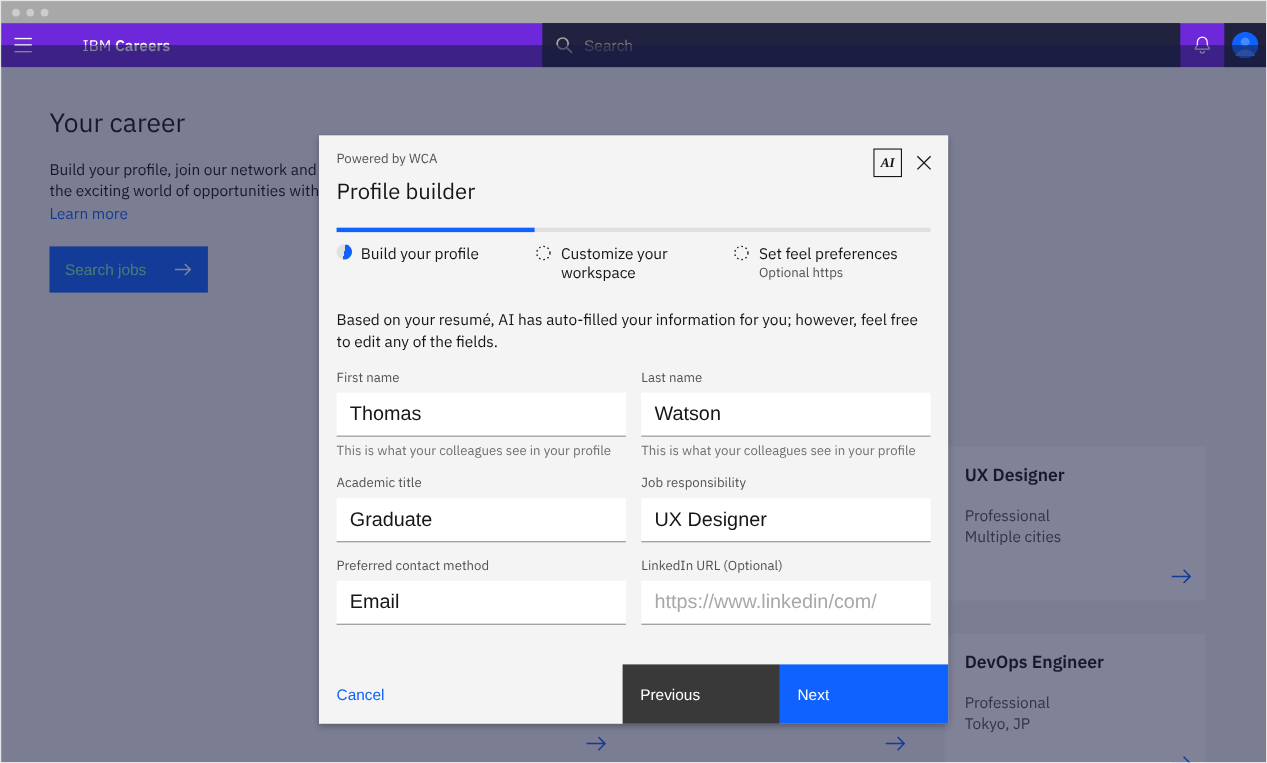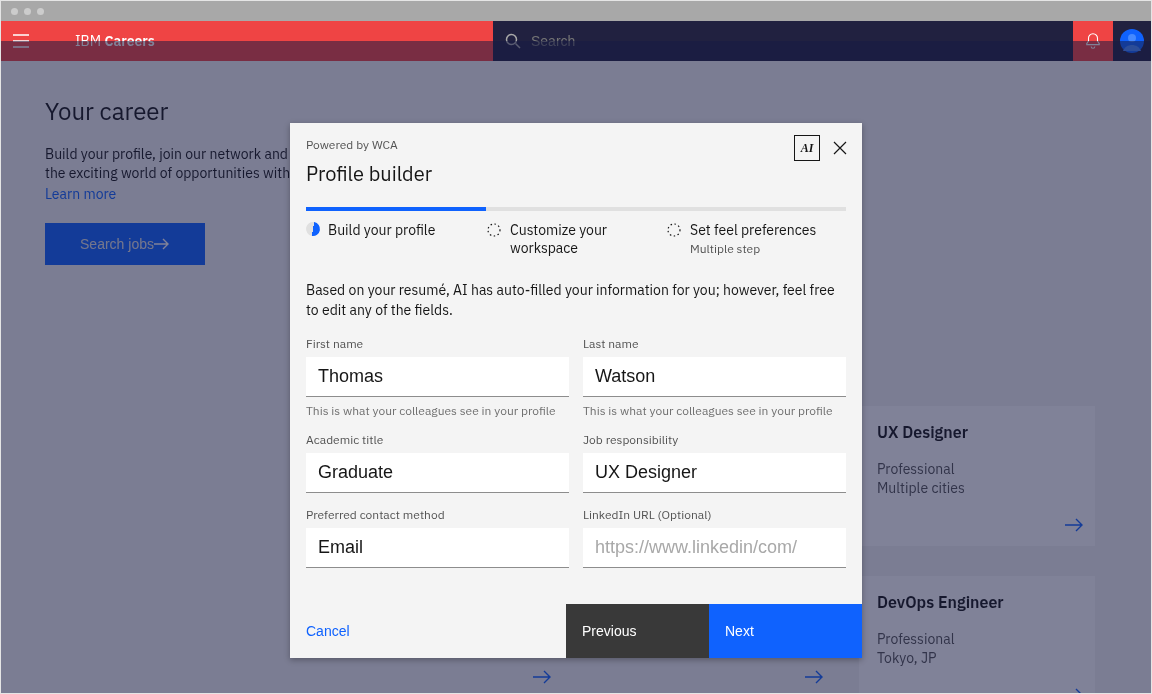--- a/index.html
+++ b/index.html
@@ -4,38 +4,38 @@
 <style>
   * { box-sizing: border-box; margin: 0; padding: 0; }
   html, body { width: 1152px; height: 694px; font-family: "IBM Plex Sans", -apple-system, BlinkMacSystemFont, "Segoe UI", Arial, sans-serif; background: #fff; }
 
   .window { width: 1152px; height: 694px; display: flex; flex-direction: column; border: 1px solid #e5e5e5; background: #fff; position: relative; }
   .title-bar { height: 20px; background: #a8a8a8; display: flex; align-items: center; padding-left: 10px; gap: 6px; }
   .title-dot { width: 7px; height: 7px; border-radius: 50%; background: #cccccc; }
 
   .content { position: relative; flex: 1; background: #f4f4f4; overflow: hidden; }
 
-  .topbar { position: absolute; left: 0; right: 0; top: 0; height: 40px; background: #ef4444; display: flex; align-items: center; color: #fff; z-index: 2; }
+  .topbar { position: absolute; left: 0; right: 0; top: 0; height: 40px; background: #6d28d9; display: flex; align-items: center; color: #fff; z-index: 2; }
   .menu-btn { width: 40px; height: 40px; display:flex; align-items:center; justify-content:center; cursor:pointer; }
   .brand { font-size: 14px; font-weight: 400; margin-left: 34px; }
   .brand strong { font-weight: 600; }
 
   .search-wrap { margin-left: auto; width: 580px; height: 40px; background: #212140; display:flex; align-items:center; padding: 0 12px; gap: 10px; }
   .search-wrap input { flex:1; background: transparent; border: none; color: #a8a8a8; font-size: 14px; outline: none; }
 
   .right-icons { display:flex; align-items:center; }
   .icon-btn { width: 40px; height: 40px; display:flex; align-items:center; justify-content:center; cursor:pointer; }
   .avatar { width: 38px; height: 40px; background: #212140; display:flex; align-items:center; justify-content:center; }
   .avatar svg { }
 
   .hero { position: absolute; left: 44px; top: 74px; width: 420px; color: #161616; z-index: 1; }
   .hero h1 { font-size: 24px; font-weight: 400; margin-bottom: 18px; }
   .hero p { font-size: 14px; line-height: 1.35; color: #161616; }
   .hero a.learn { color: #0f62fe; font-size: 14px; text-decoration: none; display:inline-block; margin-top: 2px; }
-  .primary-btn { margin-top: 20px; height: 42px; width: 160px; background: #0f62fe; color: #e5e5e5; display:flex; align-items:center; justify-content:center; padding: 0 14px; font-size: 14px; border:none; cursor:pointer; }
+  .primary-btn { margin-top: 20px; height: 42px; width: 144px; background: #0f62fe; color: #86efac; display:flex; align-items:center; justify-content:space-between; padding: 0 14px; font-size: 14px; border:none; cursor:pointer; }
 
   .cards-col { position:absolute; right:56px; top:385px; width:236px; display:flex; flex-direction:column; gap:30px; z-index:1; }
   .card { width:236px; background:#fff; padding:16px 18px 12px 18px; height:140px; position:relative; }
   .card h3 { font-size:16px; font-weight:600; color:#161616; margin-bottom:18px; }
   .card .meta { font-size:14px; color:#525252; line-height:1.35;margin-top:16px; }
   .card .arrow-wrap { position:absolute; right:12px; bottom:10px; color:#0f62fe; }
   
   .ghost-arrow { position:absolute; color:#0f62fe; z-index:1; }
   .ghost1 { left:532px; top:647px; }
   .ghost2 { left:804px; top:647px; }
@@ -191,21 +191,21 @@
                 <circle cx="8" cy="8" r="6" fill="none" stroke="#161616" stroke-width="1.2" stroke-dasharray="1.5 2.5"></circle>
               </svg>
             <div><span>Customize your workspace</span></div>
           </div>
           <div class="step">
             <svg class="spin" viewBox="0 0 16 16">
                 <circle cx="8" cy="8" r="6" fill="none" stroke="#161616" stroke-width="1.2" stroke-dasharray="1.5 2.5"></circle>
               </svg>
             <div>
               <span>Set feel preferences</span>
-              <span class="sub">Multiple step</span>
+              <span class="sub">Optional https</span>
             </div>
           </div>
         </div>
       </div>
 
       <div class="modal-body">
         <p class="intro">Based on your resumé, AI has auto-filled your information for you; however, feel free to edit any of the fields.</p>
         <div class="form-grid">
           <div class="field">
             <label>First name</label>

